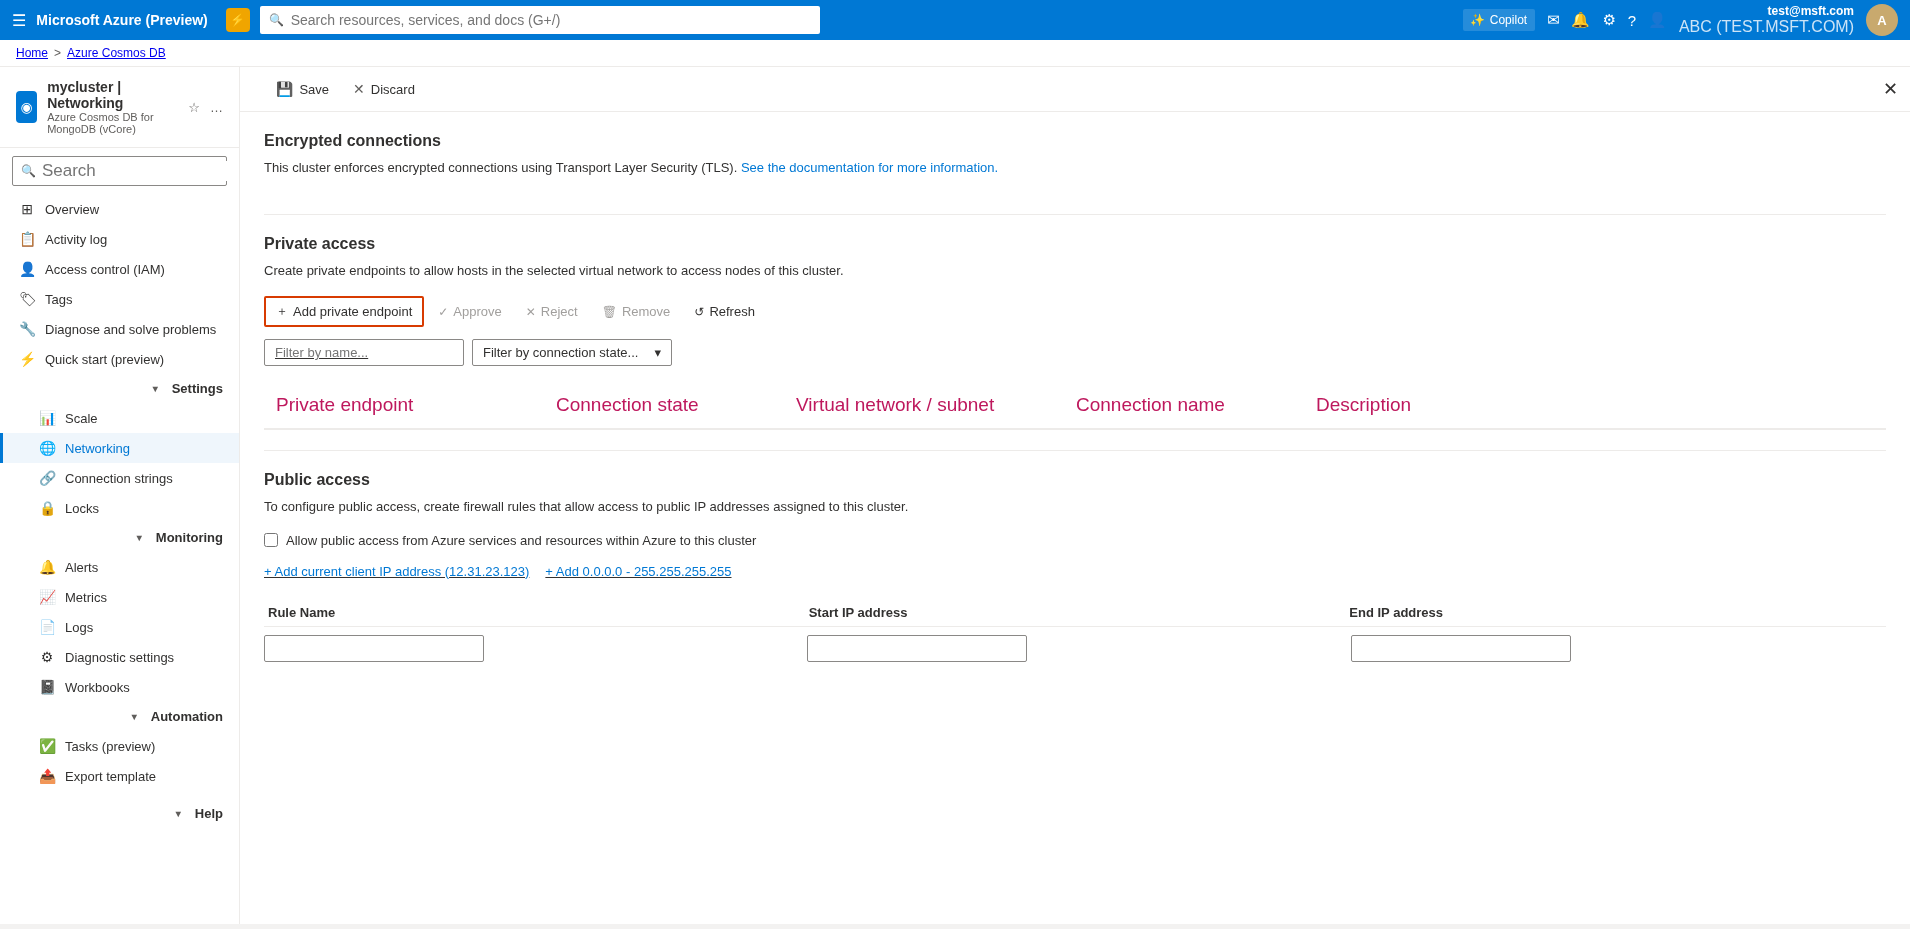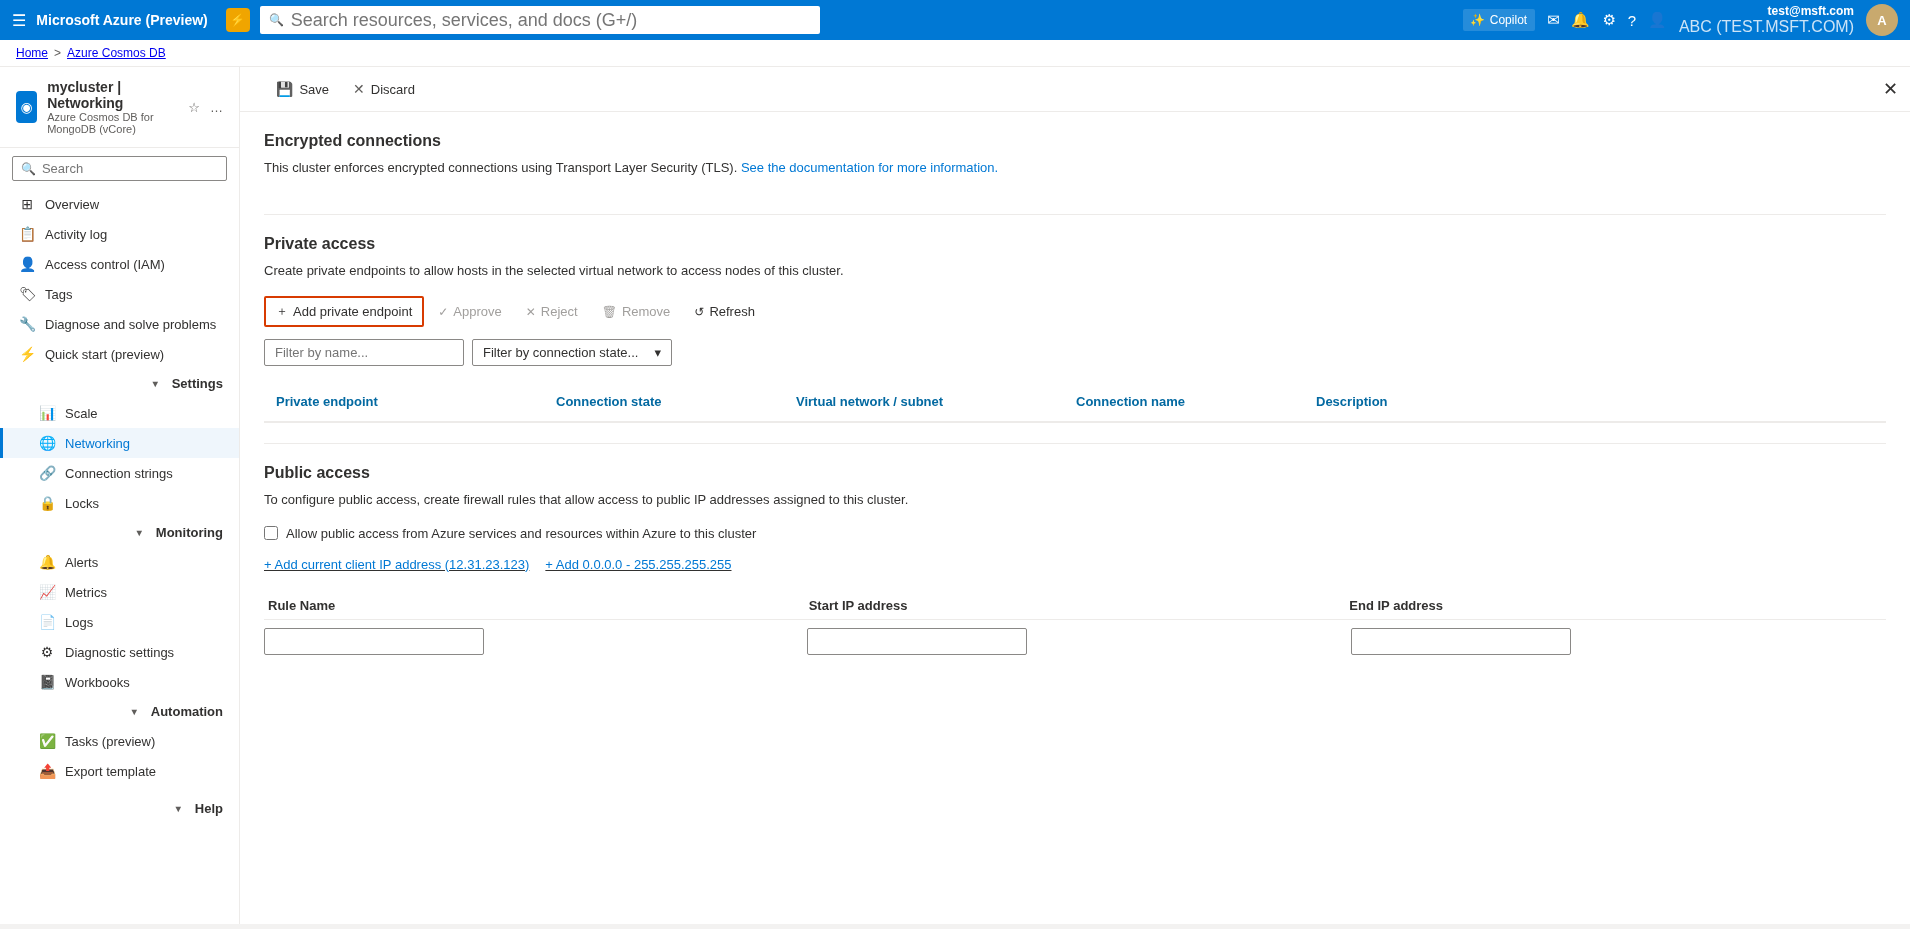--- a/index.html
+++ b/index.html
@@ -15,21 +15,21 @@
     .topbar-logo {
       width: 24px; height: 24px; background: #f0a500; border-radius: 4px;
       display: flex; align-items: center; justify-content: center; font-size: 12px; color: white;
     }
     .topbar-search {
       flex: 1; max-width: 560px; height: 28px; border: none; border-radius: 2px;
       padding: 0 10px; font-size: 13px; background: #fff; color: #323130;
       display: flex; align-items: center; gap: 6px;
     }
     .topbar-search input {
-      border: none; outline: none; flex: 1; font-size: 18px; color: #605e5c;
+      border: none; outline: none; flex: 1; font-size: 14px; color: #605e5c;
       background: transparent;
     }
     .topbar-right { margin-left: auto; display: flex; align-items: center; gap: 12px; }
     .topbar-icon { color: white; font-size: 15px; cursor: pointer; }
     .topbar-user { display: flex; flex-direction: column; align-items: flex-end; }
     .topbar-user-name { font-size: 12px; color: white; font-weight: 600; }
     .topbar-user-sub { font-size: 16px; color: #cce4f7; }
     .topbar-avatar {
       width: 32px; height: 32px; border-radius: 50%; background: #c8a96e;
       display: flex; align-items: center; justify-content: center; font-size: 13px;
@@ -66,21 +66,21 @@
     }
     .sidebar-title { font-size: 14px; font-weight: 600; }
     .sidebar-subtitle { font-size: 11px; color: #605e5c; }
     .sidebar-star { color: #605e5c; cursor: pointer; margin-left: auto; }
     .sidebar-ellipsis { color: #605e5c; cursor: pointer; }
 
     .sidebar-search {
       display: flex; align-items: center; margin: 8px 12px; border: 1px solid #8a8886;
       border-radius: 2px; padding: 4px 8px; gap: 6px; background: white;
     }
-    .sidebar-search input { border: none; outline: none; flex: 1; font-size: 13px; color: #737373; }
+    .sidebar-search input { border: none; outline: none; flex: 1; font-size: 17px; color: #737373; }
     .sidebar-search-icon { color: #605e5c; font-size: 12px; }
 
     .sidebar-nav { flex: 1; }
     .nav-item {
       display: flex; align-items: center; padding: 7px 16px; gap: 10px;
       cursor: pointer; color: #323130; font-size: 13px; border-left: 3px solid transparent;
     }
     .nav-item.active { background: #eff6fc; border-left-color: #0078d4; color: #0078d4; }
     .nav-item.section-header { font-weight: 600; color: #323130; }
     .nav-icon { width: 16px; text-align: center; font-size: 14px; flex-shrink: 0; }
@@ -123,37 +123,37 @@
     }
     .action-btn.add-endpoint {
       border: 2px solid #d83b01; color: #323130; background: white; padding: 5px 10px;
     }
     .action-btn .act-icon { font-size: 12px; }
     .action-btn.disabled { color: #a19f9d; cursor: default; }
 
     .filter-row { display: flex; gap: 8px; margin-bottom: 16px; }
     .filter-input {
       border: 1px solid #8a8886; border-radius: 2px; padding: 5px 10px;
-      font-size: 13px; color: #323130; background: white; width: 200px;
+      font-size: 13px; color: #323130; background: white; width: 200px; text-decoration: underline;
     }
     .filter-dropdown {
       border: 1px solid #8a8886; border-radius: 2px; padding: 5px 10px;
       font-size: 13px; color: #323130; background: white; cursor: pointer;
       display: flex; align-items: center; gap: 6px; min-width: 200px;
     }
 
     
     .table-container { width: 100%; }
     .table-header {
       display: grid;
       grid-template-columns: 280px 240px 280px 240px 1fr;
       border-bottom: 2px solid #edebe9; padding: 8px 0;
     }
     .col-header {
-      font-size: 13px; font-weight: 700; color: #0369a1; padding: 4px 12px;
+      font-size: 19px; font-weight: 400; color: #be185d; padding: 4px 12px;
     }
 
     
     .checkbox-row {
       display: flex; align-items: flex-start; gap: 8px; margin-bottom: 16px;
     }
     .checkbox-row input[type=checkbox] { width: 14px; height: 14px; cursor: pointer; }
     .checkbox-row label { font-size: 13px; color: #323130; cursor: pointer; }
     .link-row { display: flex; gap: 16px; margin-bottom: 20px; text-decoration: underline; }
     .link-blue { color: #0078d4; text-decoration: none; font-size: 13px; cursor: pointer; }

